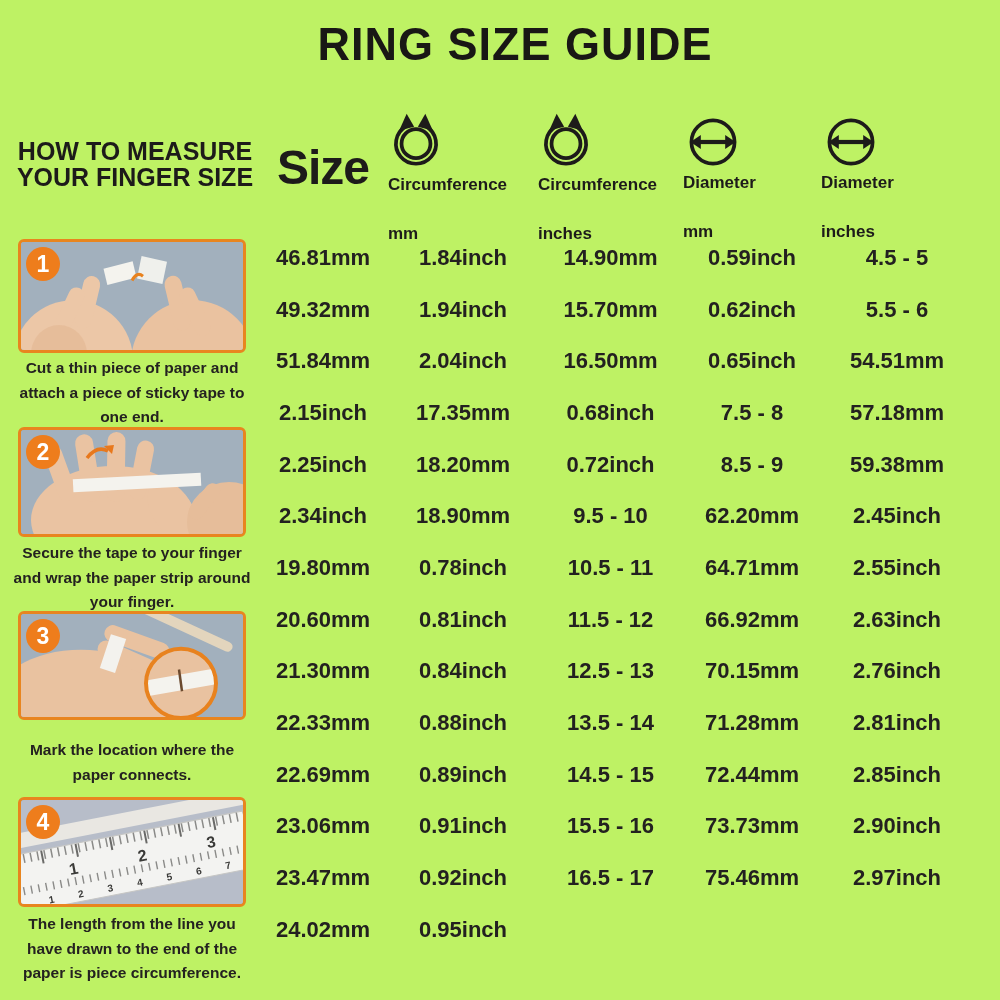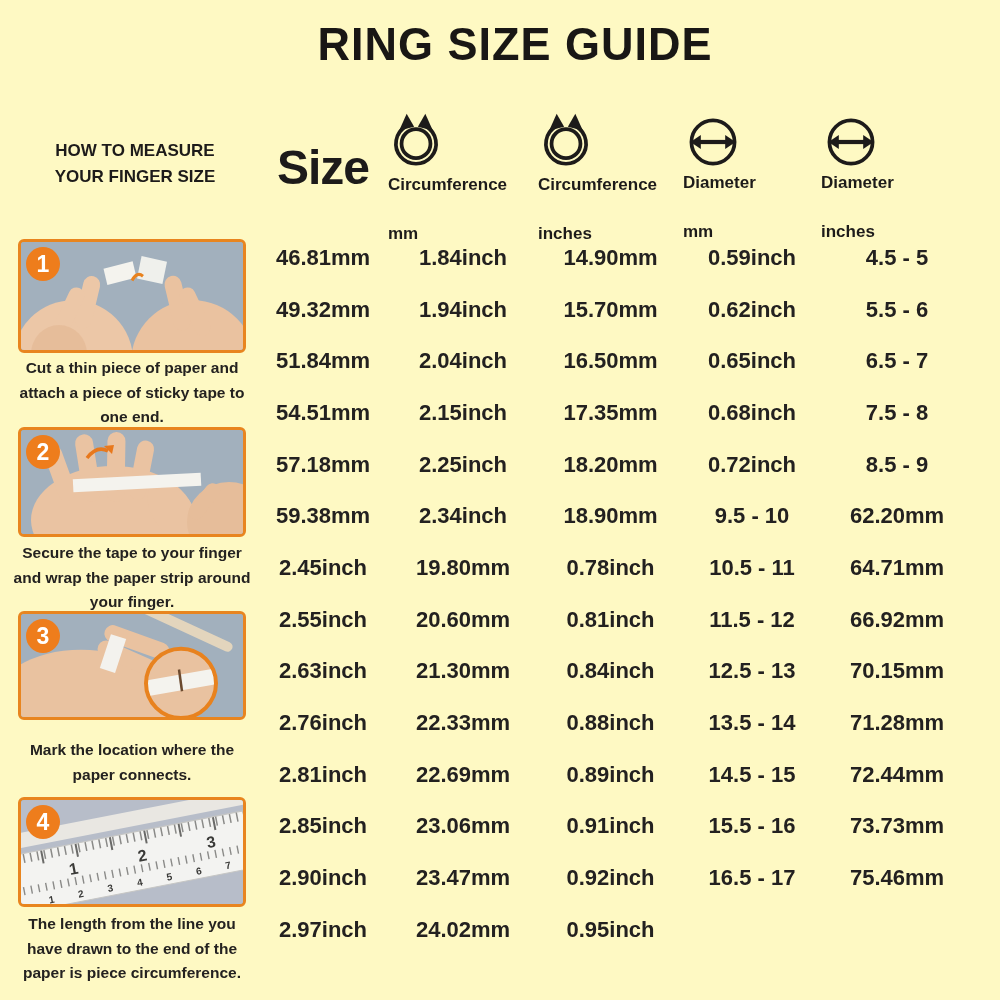--- a/index.html
+++ b/index.html
@@ -3,31 +3,31 @@
 <meta charset="utf-8">
 <style>
   * { margin:0; padding:0; box-sizing:border-box; }
   html,body { width:1000px; height:1000px; }
   body {
     font-family:"Liberation Sans", sans-serif;
     background:#f6f4f1;
     color:#1d1b1a;
     overflow:hidden;
   }
-  .canvas { position:relative; width:1000px; height:1000px; background:#fef9c3; }
+  .canvas { position:relative; width:1000px; height:1000px; background:#bef264; }
 
   .page-title {
     position:absolute; top:18px; left:30px; width:970px;
     text-align:center; font-size:45px; font-weight:800;
     letter-spacing:1px; color:#191715; transform:scaleY(1.04);
   }
 
   .howto-heading {
     position:absolute; top:138px; left:10px; width:250px;
-    text-align:center; font-size:17px; font-weight:800;
+    text-align:center; font-size:25px; font-weight:800;
     line-height:26px; white-space:pre-line; color:#1d1b1a;
   }
 
   
   .header-grid {
     position:absolute; left:258px; top:104px;
     display:grid; grid-template-columns:130px 150px 145px 138px 152px;
   }
   .size-head {
     font-size:48px; font-weight:800; letter-spacing:-1px;
@@ -155,21 +155,20 @@
       <div class="cell">1.94inch</div>
       <div class="cell">15.70mm</div>
       <div class="cell">0.62inch</div>
 
       <div class="cell">5.5 - 6</div>
       <div class="cell">51.84mm</div>
       <div class="cell">2.04inch</div>
       <div class="cell">16.50mm</div>
       <div class="cell">0.65inch</div>
 
-      <div class="cell">6.5 - 7</div>
       <div class="cell">54.51mm</div>
       <div class="cell">2.15inch</div>
       <div class="cell">17.35mm</div>
       <div class="cell">0.68inch</div>
 
       <div class="cell">7.5 - 8</div>
       <div class="cell">57.18mm</div>
       <div class="cell">2.25inch</div>
       <div class="cell">18.20mm</div>
       <div class="cell">0.72inch</div>

